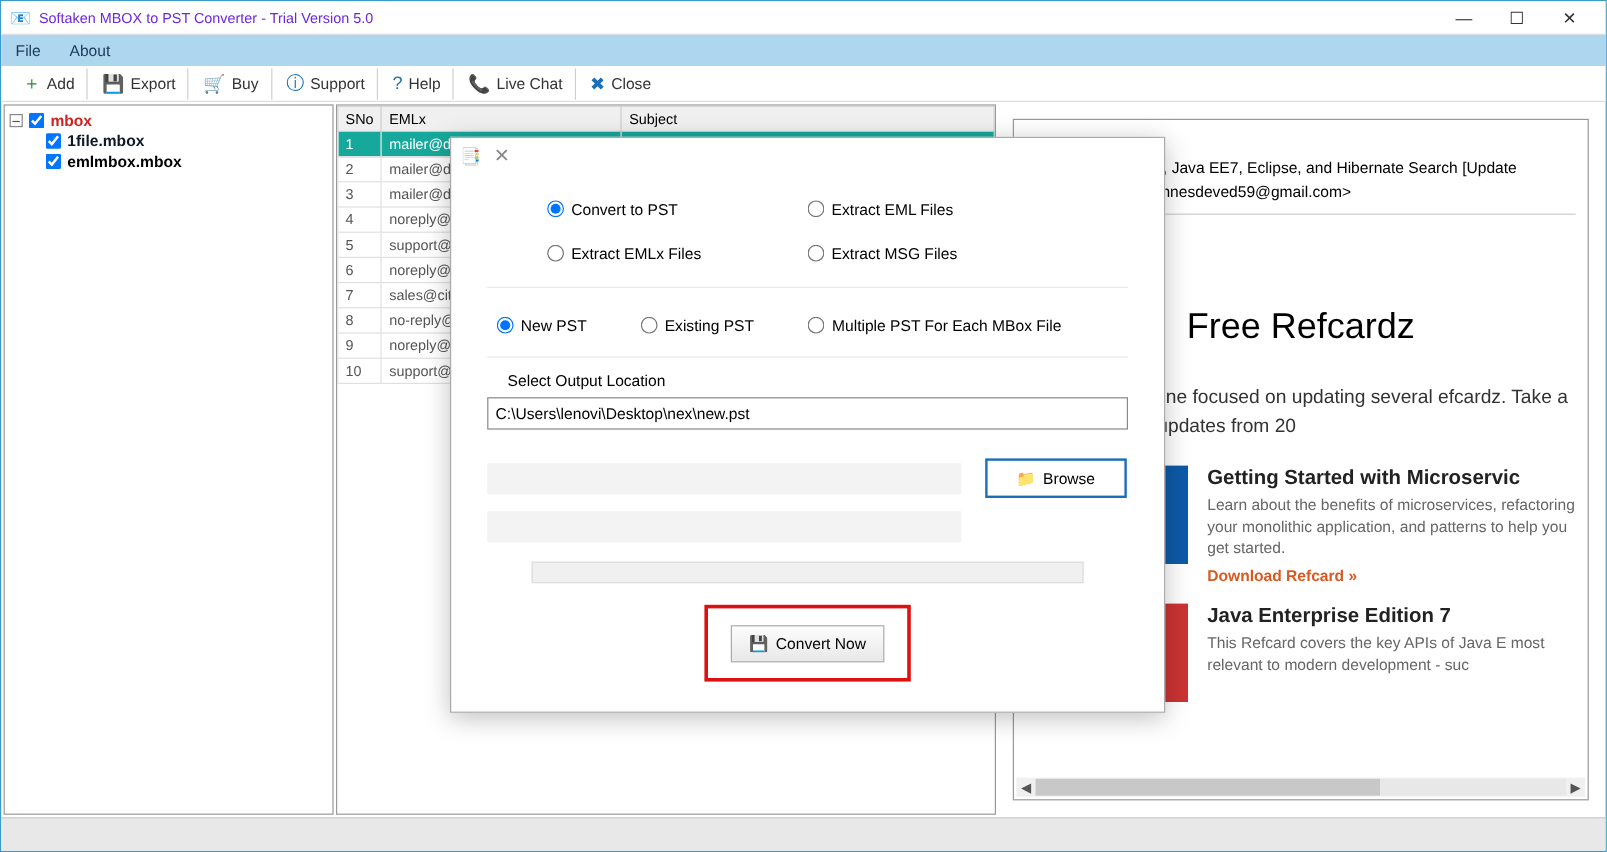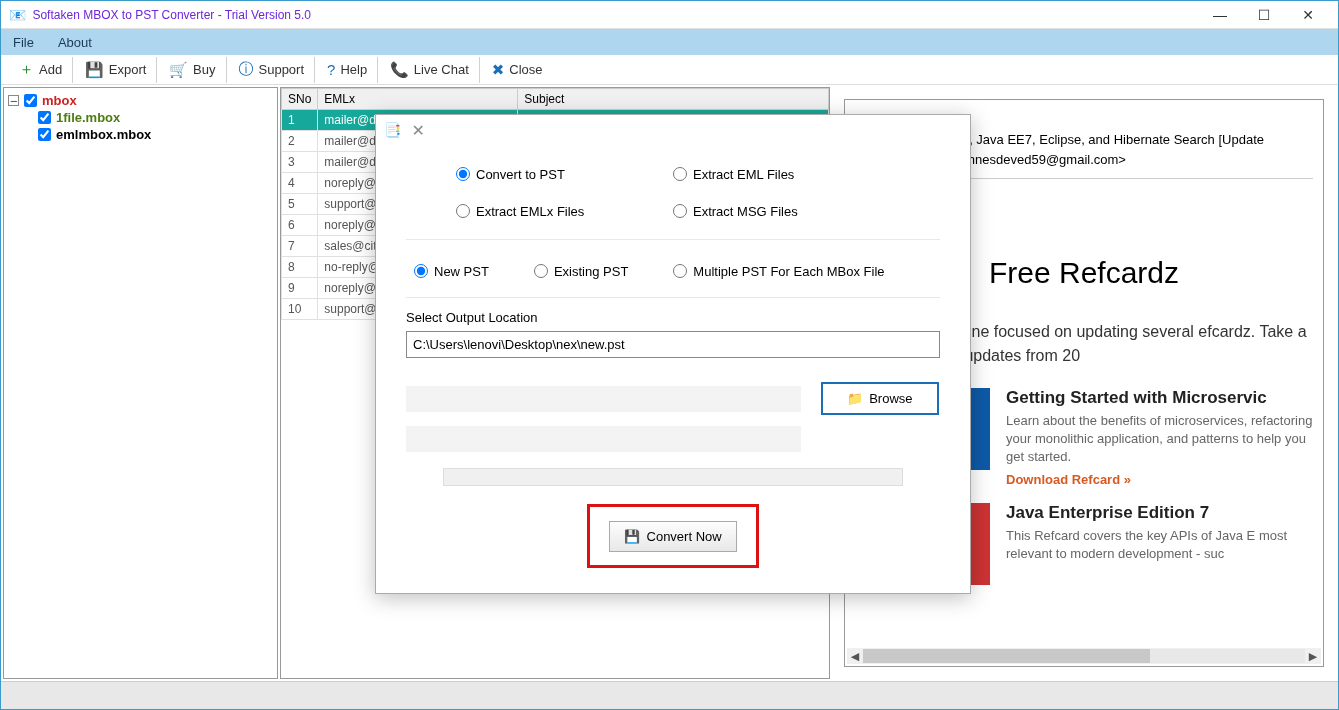--- a/index.html
+++ b/index.html
@@ -56,21 +56,21 @@
 .dialog { position: absolute; left: 374px; top: 113px; width: 596px; height: 480px; background: #fff; border: 1px solid #aaa; box-shadow: 0 4px 20px rgba(0,0,0,0.25); z-index: 10; font-size: 13px; }
 .dlg-title { height: 30px; display: flex; align-items: center; padding: 0 8px; }
 .dlg-title .ico { color: #0a6; margin-right: 6px; font-size: 14px; }
 .dlg-title .txt { flex: 1; color: #444; }
 .dlg-title .x { cursor: pointer; color: #888; font-size: 16px; padding: 0 4px; }
 .dlg-body { padding: 12px 30px; }
 .radio-grid { display: grid; grid-template-columns: 1fr 1fr; row-gap: 22px; padding: 10px 50px 20px 50px; border-bottom: 1px solid #e8e8e8; margin-bottom: 6px; }
 .radio-row2 { display: flex; gap: 45px; padding: 18px 8px; border-bottom: 1px solid #e8e8e8; margin-bottom: 12px; }
 label.radio { display: flex; gap: 6px; cursor: pointer; }
 input[type=radio] { width: 14px; height: 14px; }
-.out-label { margin-bottom: 6px; display: block; }
+.out-label { margin-bottom: 6px; display: block; margin-left: 17px; }
 .out-input { width: 100%; padding: 5px 6px; border: 1px solid #888; font-size: 13px; margin-bottom: 24px; }
 .browse-row { display: flex; justify-content: flex-end; padding-right: 0; margin-bottom: 8px; }
 .browse-btn { border: 2px solid #1a6fb8; background: #fff; padding: 7px 24px; display: flex; align-items: center; gap: 6px; cursor: pointer; font-size: 13px; }
 .prog-ph { background: #f3f3f3; height: 26px; width: 395px; margin: 4px 0; }
 .prog-bar { background: #f0f0f0; height: 18px; width: 460px; border: 1px solid #ddd; margin: 12px auto 18px auto; }
 .convert-wrap { border: 3px solid #d11; width: 172px; height: 64px; margin: 0 auto; display: flex; align-items: center; justify-content: center; }
 .convert-btn { background: linear-gradient(#fdfdfd,#e8e8e8); border: 1px solid #aaa; padding: 7px 14px; display: flex; align-items: center; gap: 6px; cursor: pointer; font-size: 13px; }
 </style>
 </head>
 <body>
@@ -124,21 +124,21 @@
 <div class="content">
 
   <div class="tree">
     <div class="tree-row root">
       <span class="pm">−</span>
       <input type="checkbox" checked="" style="">
       <span class="lbl">mbox</span>
     </div>
     <div class="tree-row child">
       <input type="checkbox" checked="" style="">
-      <span class="lbl" style="color:#4d7c0f;font-weight:bold">1file.mbox</span>
+      <span class="lbl" style="color:#0f172a;font-weight:bold">1file.mbox</span>
     </div>
     <div class="tree-row child">
       <input type="checkbox" checked="" style="">
       <span class="lbl" style="font-weight:bold">emlmbox.mbox</span>
     </div>
   </div>
 
   <div class="grid-wrap">
     <table class="grid">
       <thead>

